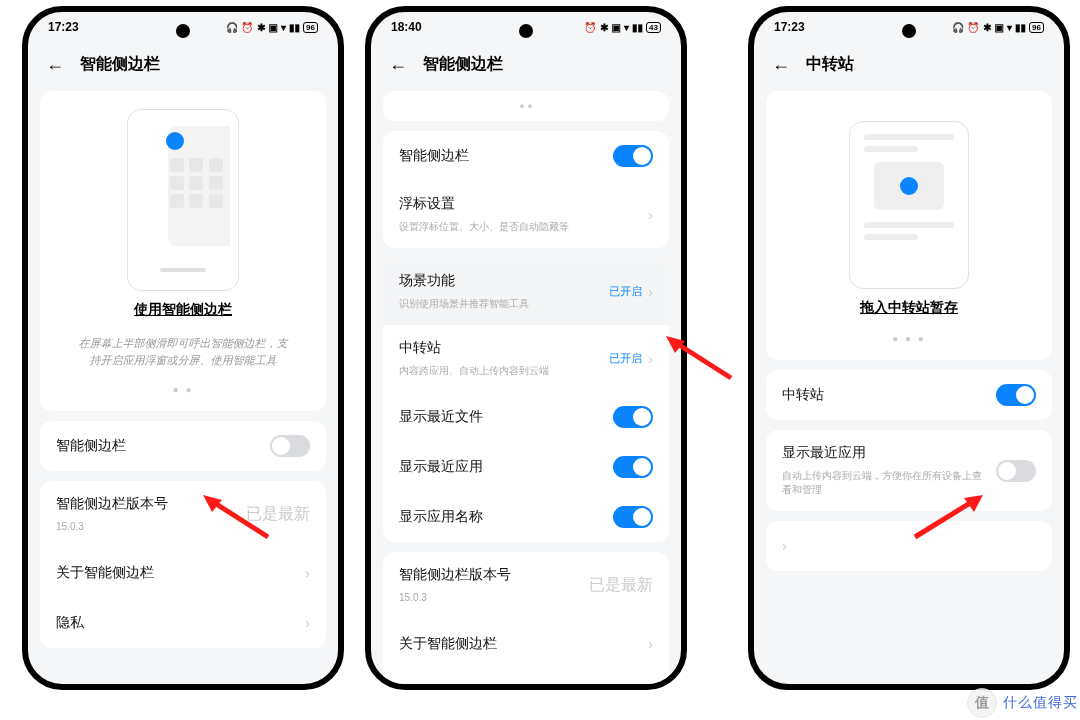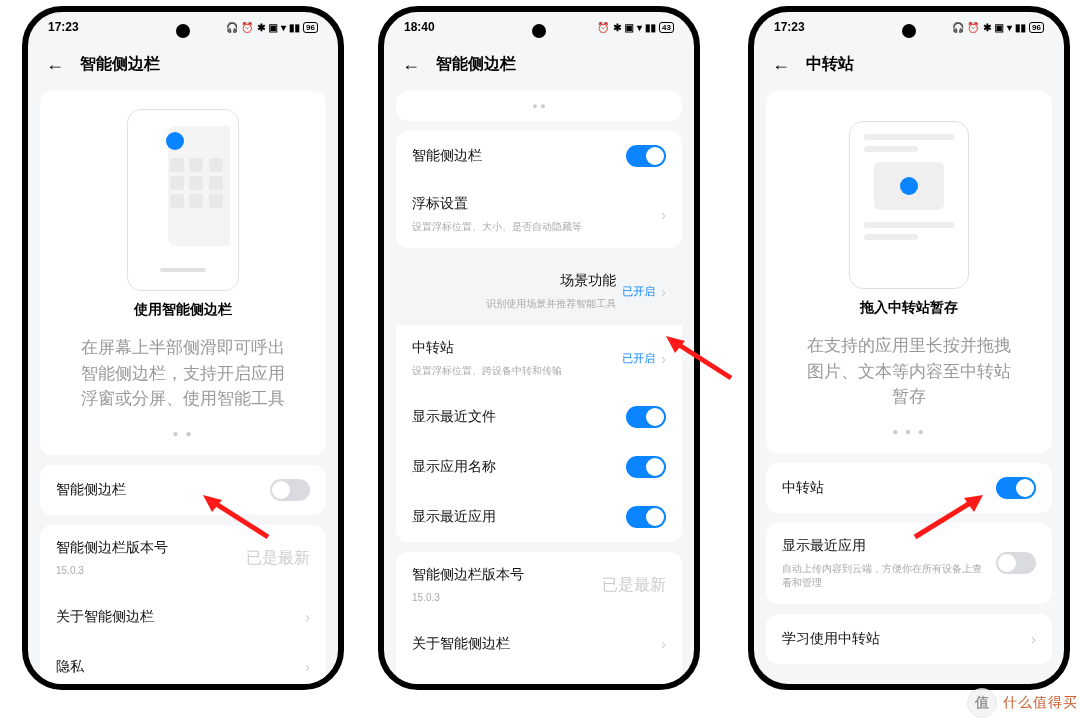--- a/index.html
+++ b/index.html
@@ -23,26 +23,26 @@
   .content { padding:0 12px; }
   .card { background:#fff; border-radius:12px; margin-bottom:10px; overflow:hidden; }
   .hero { padding:14px 18px 16px; text-align:center; }
   .space12 { height:12px; }
   .mock-phone { width:110px; height:180px; margin:4px auto 10px; border:1.5px solid #e0e0e0; border-radius:14px; position:relative; background:#fff; }
   .mock-phone .panel { position:absolute; top:16px; right:8px; width:62px; height:120px; background:#f4f4f4; border-radius:8px 0 0 8px; }
   .mock-phone .dot { position:absolute; top:22px; right:54px; width:18px; height:18px; background:#0b85ff; border-radius:50%; }
   .mock-phone .bar { position:absolute; top:158px; left:50%; transform:translateX(-50%); width:46px; height:4px; background:#e0e0e0; border-radius:2px; }
   .grid-squares { position:absolute; top:48px; right:14px; width:54px; display:grid; grid-template-columns:repeat(3,1fr); gap:4px; }
   .grid-squares span { width:14px; height:14px; background:#e7e8ea; border-radius:3px; display:block;}
-  .hero h3 { font-size:14px; margin:10px 0 16px; font-weight:700; }
-  .hero p { font-size:17px; color:#999; margin:16px; line-height:1.5; }
+  .hero h3 { font-size:14px; margin:10px 0 16px; font-weight:700;text-decoration:underline; }
+  .hero p { font-size:11px; color:#999; margin:16px; line-height:1.5;font-style:italic; }
   .dots { text-align:center; margin-top:12px; color:#ccc; font-size:10px; letter-spacing:2px; }
   .row { display:flex; align-items:center; justify-content:space-between; padding:14px 16px; min-height:22px; position:relative; }
   .row + .row::before { content:''; position:absolute; top:0; left:16px; right:0; height:0; }
-  .row.high { background:#f4f5f6;text-align:right; }
+  .row.high { background:#f4f5f6; }
   .row-l { flex:1; min-width:0; padding-right:6px;}
   .row-t { font-size:14px; color:#111; }
   .row-s { font-size:10px; color:#aaa; margin-top:7px; line-height:1.4; }
   .row-r { display:flex; align-items:center; gap:6px; }
   .badge { font-size:11px; color:#0b85ff; }
   .chev { color:#ccc; font-size:14px; }
   .toggle { width:40px; height:22px; border-radius:11px; position:relative; }
   .toggle.on  { background:#0b85ff; }
   .toggle.off { background:#d9dbde; }
   .toggle::after { content:''; position:absolute; top:2px; width:18px; height:18px; background:#fff; border-radius:50%; }
@@ -56,21 +56,21 @@
   .mock-doc .line.short { width:60%; }
   .mock-doc .block { width:70px; height:48px; background:#efefef; border-radius:6px; margin:10px auto 12px; position:relative; }
   .mock-doc .block::after { content:''; position:absolute; left:50%; top:50%; transform:translate(-50%,-50%); width:18px; height:18px; background:#0b85ff; border-radius:50%; }
 
   
   .arrow { position:absolute; pointer-events:none; }
   .arrow svg { display:block; }
 
   .watermark { position:absolute; right:2px; bottom:2px; display:flex; align-items:center; gap:6px; opacity:0.85; }
   .wm-circle { width:28px; height:28px; border-radius:50%; background:#f2f3f4; display:flex; align-items:center; justify-content:center; font-size:14px; font-weight:700; color:#888; border:1px solid #e3e4e5;}
-  .wm-text { font-size:14px; color:#c2410c; letter-spacing:1px; }
+  .wm-text { font-size:14px; color:#1d4ed8; letter-spacing:1px; }
 </style>
 </head>
 <body>
 
 <div class="canvas">
 
   <div class="phone" style="left:22px">
     <div class="notch"></div>
     <div class="statusbar">
       <span class="status-time">17:23</span>
@@ -145,21 +145,21 @@
               <div class="row-t">隐私</div>
             </div>
           <div class="row-r">
               <span class="chev">›</span>
             </div>
         </div>
       </div>
     </div>
   </div>
 
-  <div class="phone" style="left:378px">
+  <div class="phone" style="left:365px">
     <div class="notch"></div>
     <div class="statusbar">
       <span class="status-time">18:40</span>
       <div class="status-icons">
         <span>⏰</span>
         <span>✱</span>
         <span>▣</span>
         <span>▾</span>
         <span>▮▮</span>
         <span class="batt"><span>43</span></span>
@@ -199,46 +199,46 @@
             <div class="row-s">识别使用场景并推荐智能工具</div>
           </div>
           <div class="row-r">
               <span class="badge">已开启</span>
               <span class="chev">›</span>
             </div>
         </div>
         <div class="row">
           <div class="row-l">
             <div class="row-t">中转站</div>
-            <div class="row-s">设置浮标位置、跨设备中转和传输</div>
+            <div class="row-s">内容跨应用、自动上传内容到云端</div>
           </div>
           <div class="row-r">
               <span class="badge">已开启</span>
               <span class="chev">›</span>
             </div>
         </div>
         <div class="row">
           <div class="row-l">
               <div class="row-t">显示最近文件</div>
             </div>
           <div class="row-r">
               <div class="toggle on"></div>
             </div>
         </div>
         <div class="row">
           <div class="row-l">
+              <div class="row-t">显示最近应用</div>
+            </div>
+          <div class="row-r">
+              <div class="toggle on"></div>
+            </div>
+        </div>
+        <div class="row">
+          <div class="row-l">
               <div class="row-t">显示应用名称</div>
-            </div>
-          <div class="row-r">
-              <div class="toggle on"></div>
-            </div>
-        </div>
-        <div class="row">
-          <div class="row-l">
-              <div class="row-t">显示最近应用</div>
             </div>
           <div class="row-r">
               <div class="toggle on"></div>
             </div>
         </div>
       </div>
       <div class="card">
         <div class="row">
           <div class="row-l">
             <div class="row-t">智能侧边栏版本号</div>
@@ -291,21 +291,20 @@
         <div class="hero">
           <div class="space12"></div>
           <div class="mock-doc">
             <div class="line"></div>
               <div class="line short"></div>
             <div class="block"></div>
             <div class="line"></div>
               <div class="line short"></div>
           </div>
           <h3>拖入中转站暂存</h3>
-          <p>在支持的应用里长按并拖拽图片、文本等内容至中转站暂存</p>
           <div class="dots">● ● ●</div>
         </div>
       </div>
       <div class="card">
         <div class="row">
           <div class="row-l">
               <div class="row-t">中转站</div>
             </div>
           <div class="row-r">
               <div class="toggle on"></div>
@@ -318,23 +317,20 @@
             <div class="row-t">显示最近应用</div>
             <div class="row-s">自动上传内容到云端，方便你在所有设备上查看和管理</div>
           </div>
           <div class="row-r">
               <div class="toggle off"></div>
             </div>
         </div>
       </div>
       <div class="card">
         <div class="row">
-          <div class="row-l">
-              <div class="row-t">学习使用中转站</div>
-            </div>
           <div class="row-r">
               <span class="chev">›</span>
             </div>
         </div>
       </div>
     </div>
   </div>
 
   <div class="arrow" style="left:200px; top:492px;">
     <svg width="70" height="50">

